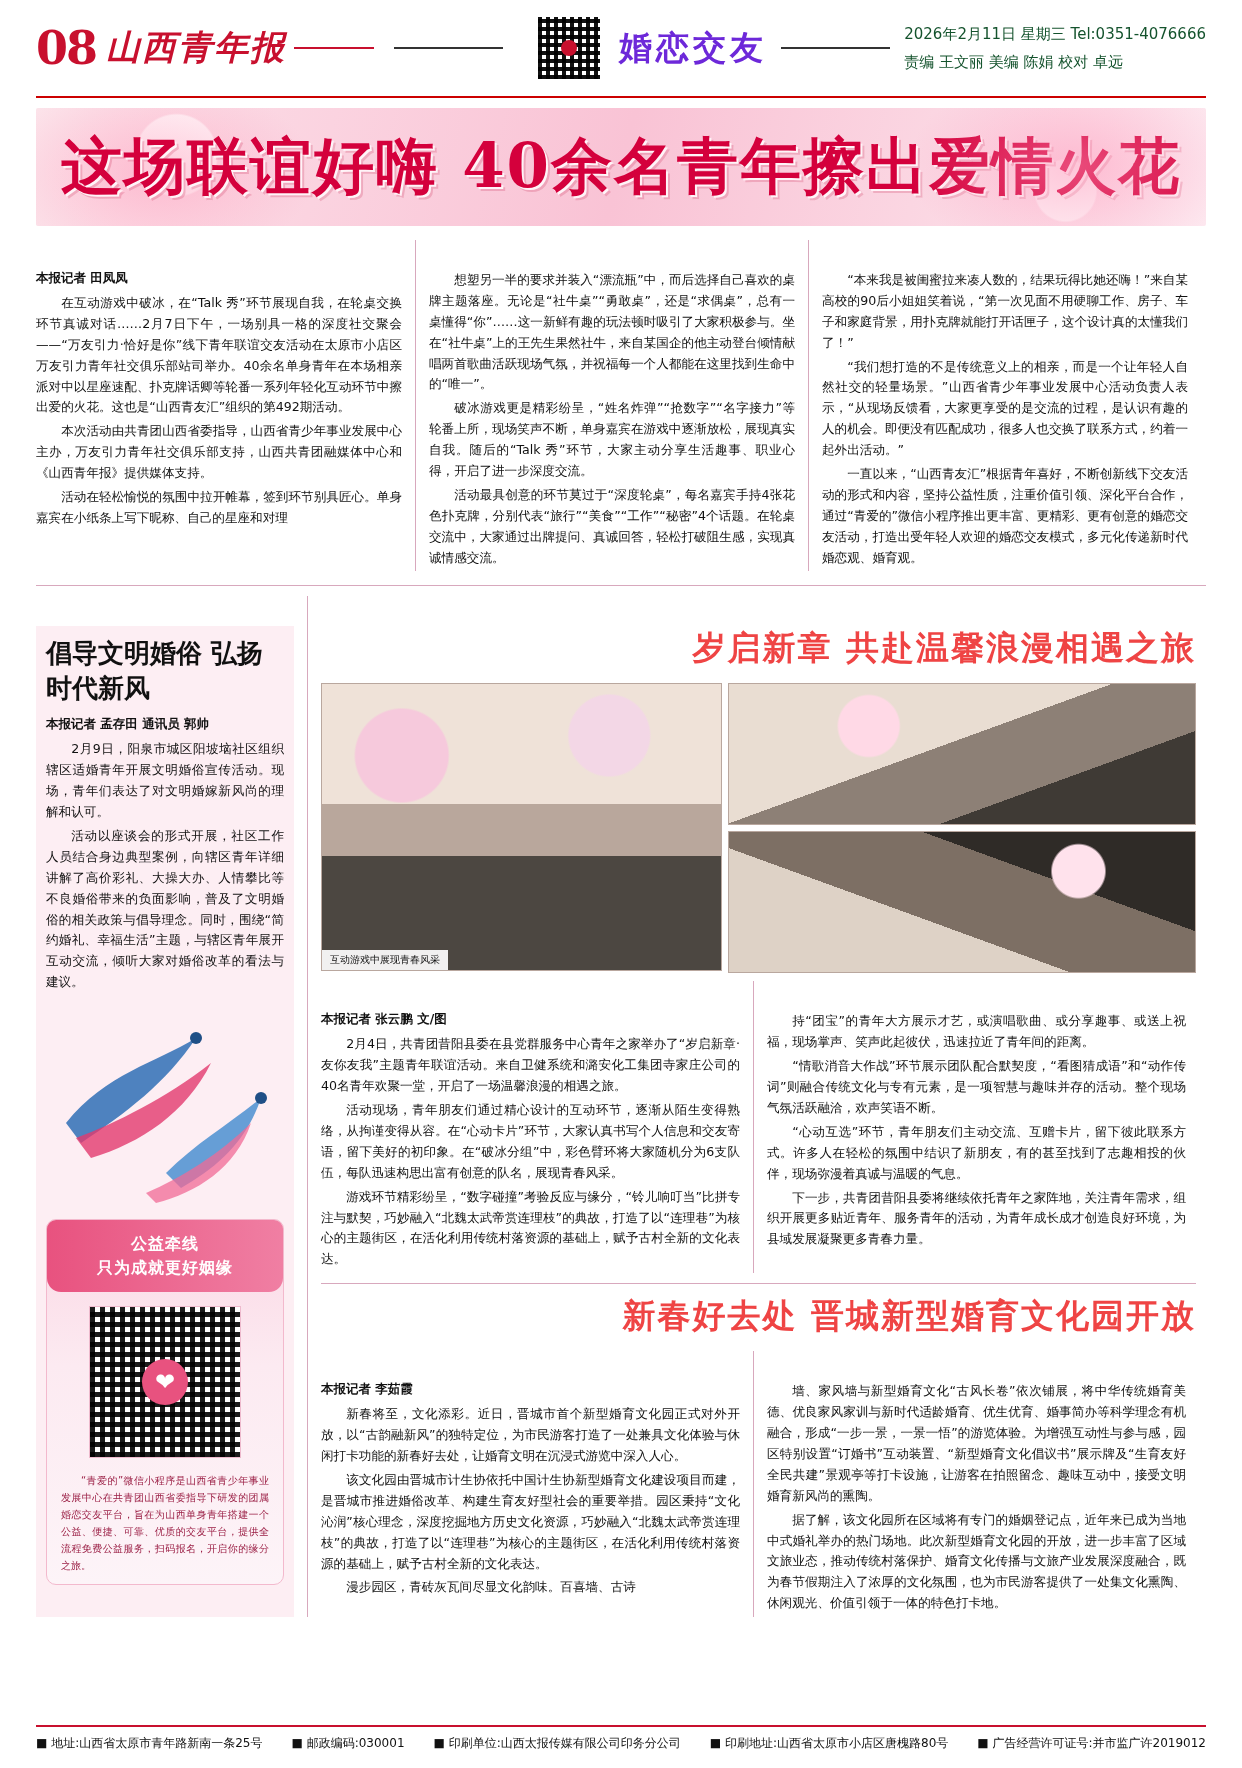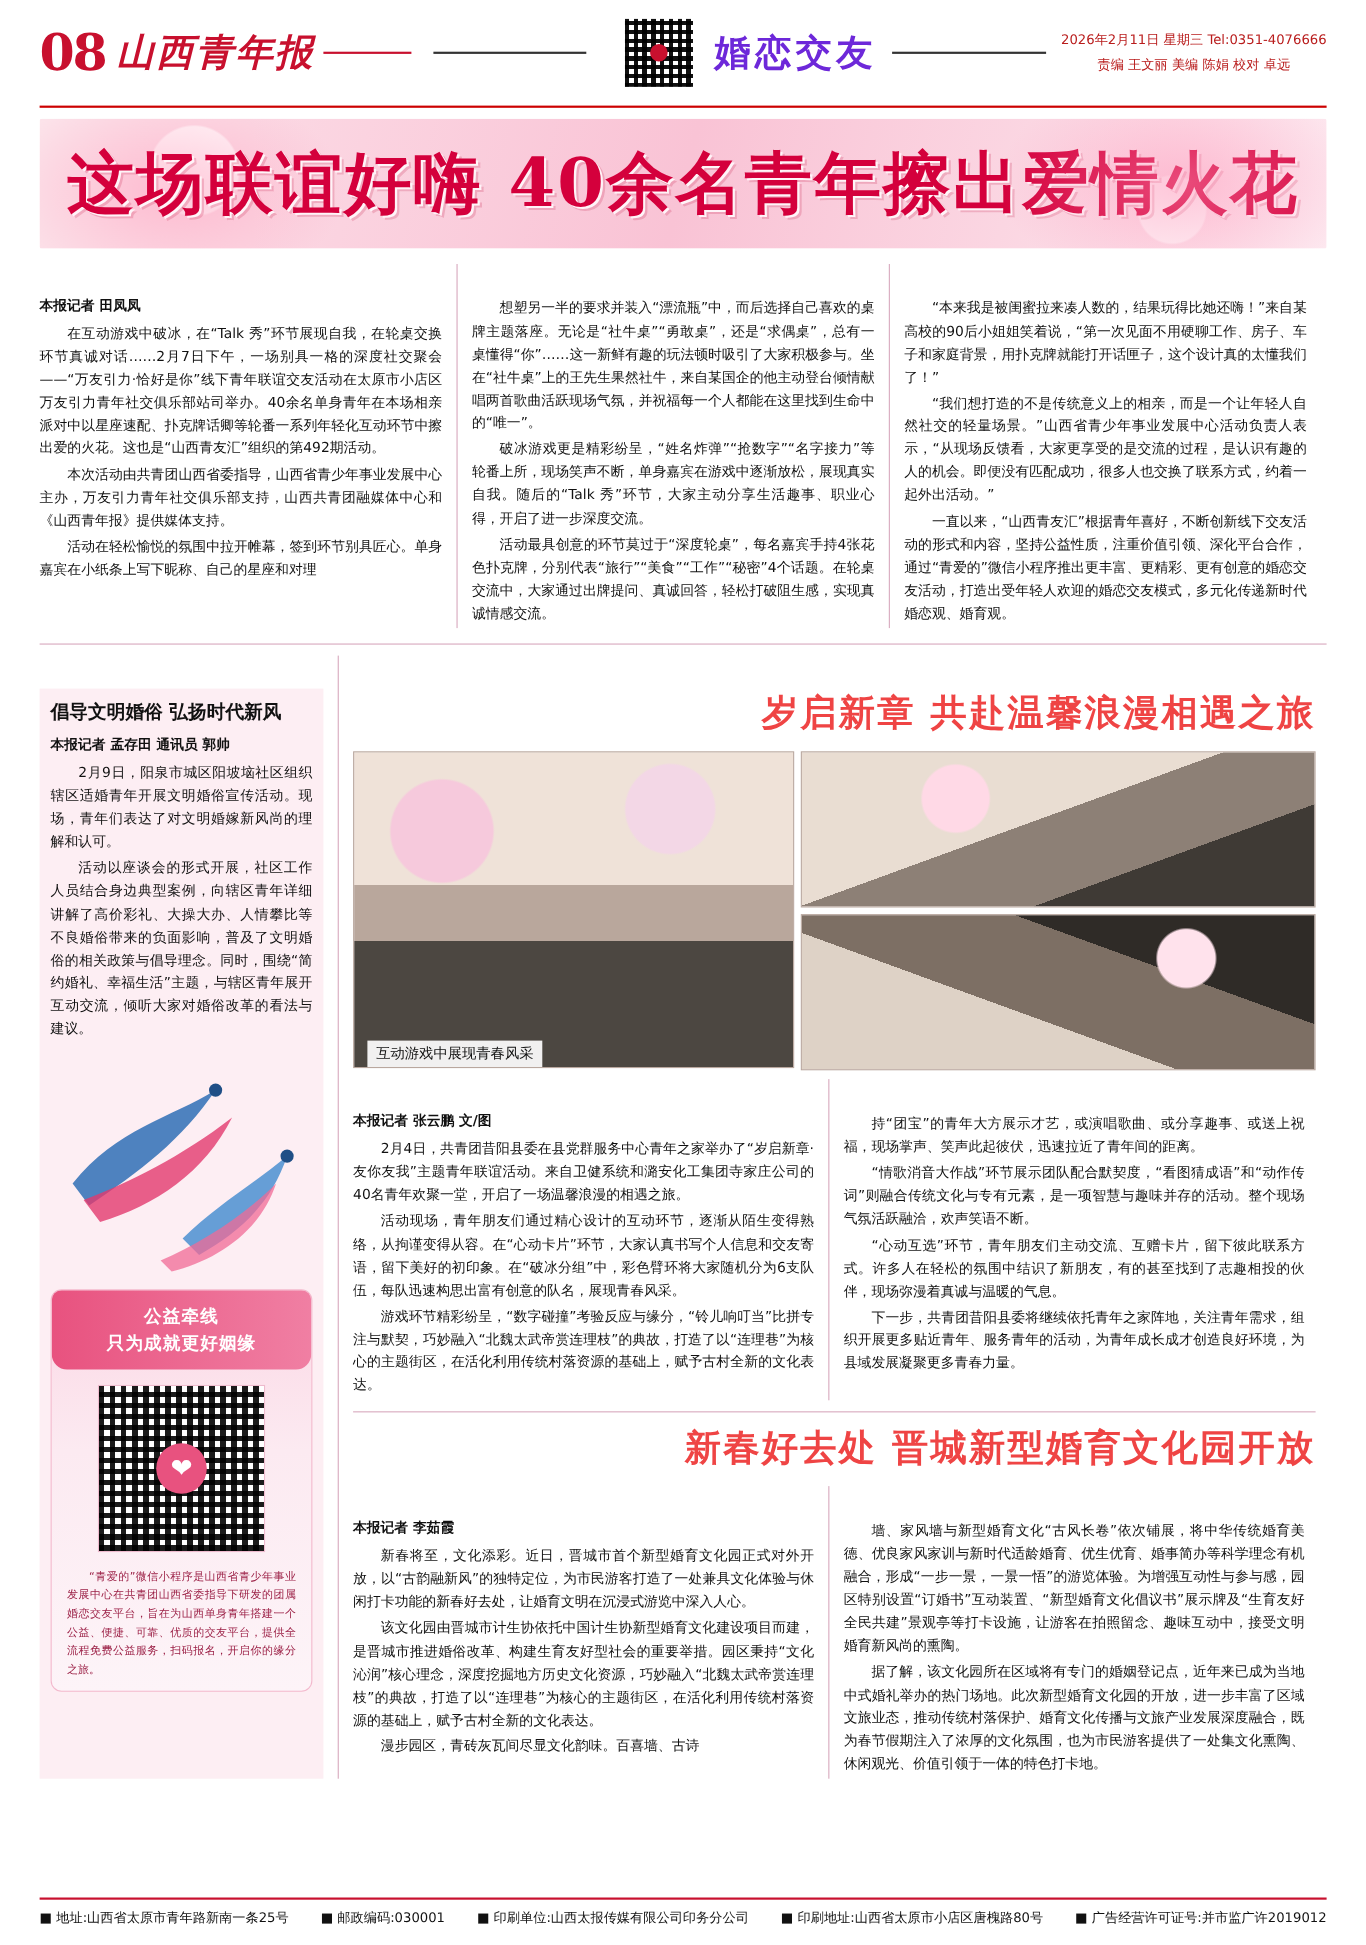--- a/index.html
+++ b/index.html
@@ -29,21 +29,21 @@
   .qr{width:62px;height:62px;background:
       repeating-linear-gradient(0deg,#111 0 4px,#fff 4px 8px),
       repeating-linear-gradient(90deg,#111 0 4px,rgba(255,255,255,0) 4px 8px);
     background-blend-mode:multiply;border:3px solid #fff;position:relative;margin-left:18px;}
   .qr:after{content:"";position:absolute;left:50%;top:50%;width:16px;height:16px;margin:-8px 0 0 -8px;background:#c8102e;border-radius:50%;}
   .section-title{
     font-family:"DejaVu Serif","Liberation Serif",serif;
     font-size:33px;font-weight:bold;color:#6d28d9;margin-left:16px;letter-spacing:4px;white-space:nowrap;
   }
   .rule-after-section{flex:1 1 auto;height:2px;background:#333;margin:0 14px;min-width:20px;}
-  .mast-right{text-align:center;font-size:12px;line-height:1.9;color:#b91c1c;white-space:nowrap;}
+  .mast-right{text-align:left;font-size:15px;line-height:1.9;color:#14532d;white-space:nowrap;}
 
   
   .banner{
     margin-top:10px;height:118px;position:relative;overflow:hidden;
     background:
       radial-gradient(circle at 12% 40%, rgba(255,255,255,.85) 0 40px, rgba(255,255,255,0) 42px),
       radial-gradient(circle at 88% 70%, rgba(255,255,255,.7) 0 30px, rgba(255,255,255,0) 32px),
       linear-gradient(105deg,#fce3ea 0%,#fbd3e0 25%,#f9c3d5 50%,#fbd6e2 75%,#fde9f0 100%);
     border-radius:2px;display:flex;align-items:center;justify-content:center;
   }
@@ -109,22 +109,22 @@
     position:absolute;left:50%;top:50%;transform:translate(-50%,-50%);
     width:46px;height:46px;border-radius:50%;background:#e8527f;
     display:flex;align-items:center;justify-content:center;color:#fff;font-size:24px;
   }
   .promo-text{font-size:10px;line-height:1.7;color:#9b1f45;padding:4px 14px 0;text-align:justify;text-indent:2em;}
 
   
   .photo-row{display:flex;gap:6px;margin-bottom:8px;}
   .ph{background:#c9b7ae;position:relative;overflow:hidden;border:1px solid #b9a79e;}
   .ph .cap{
-    position:absolute;left:12px;bottom:0;background:rgba(255,255,255,.92);
-    font-size:13px;padding:3px 8px;color:#111;white-space:nowrap;
+    position:absolute;left:0;bottom:0;background:rgba(255,255,255,.92);
+    font-size:10px;padding:3px 8px;color:#111;white-space:nowrap;
   }
   .p-main{flex:0 0 399px;height:286px;
     background:
       radial-gradient(circle at 20% 25%, #f6c9dc 0 46px, rgba(0,0,0,0) 48px),
       radial-gradient(circle at 72% 18%, #f3d7e6 0 40px, rgba(0,0,0,0) 42px),
       linear-gradient(180deg,#efe2d8 0 42%,#b9a79c 42% 60%,#4c4741 60% 100%);
   }
   .p-side{flex:1 1 auto;display:flex;flex-direction:column;gap:6px;}
   .p-tr{height:140px;background:
       radial-gradient(circle at 30% 30%,#ffd9e6 0 30px,rgba(0,0,0,0) 32px),
@@ -186,21 +186,21 @@
       <p class="t">“我们想打造的不是传统意义上的相亲，而是一个让年轻人自然社交的轻量场景。”山西省青少年事业发展中心活动负责人表示，“从现场反馈看，大家更享受的是交流的过程，是认识有趣的人的机会。即便没有匹配成功，很多人也交换了联系方式，约着一起外出活动。”</p>
       <p class="t">一直以来，“山西青友汇”根据青年喜好，不断创新线下交友活动的形式和内容，坚持公益性质，注重价值引领、深化平台合作，通过“青爱的”微信小程序推出更丰富、更精彩、更有创意的婚恋交友活动，打造出受年轻人欢迎的婚恋交友模式，多元化传递新时代婚恋观、婚育观。</p>
     </div>
   </div>
 
   <div class="hr-thin" style="margin-top:14px;"></div>
 
   <div class="body-wrap" style="margin-top:2px;">
 
     <div class="col left-col">
-      <h2 class="sub left" style="font-size:17px;letter-spacing:0;">倡导文明婚俗 弘扬时代新风</h2>
+      <h2 class="sub left" style="font-size:26px;letter-spacing:0;">倡导文明婚俗 弘扬时代新风</h2>
       <div class="byline">本报记者 孟存田 通讯员 郭帅</div>
       <p class="t">2月9日，阳泉市城区阳坡垴社区组织辖区适婚青年开展文明婚俗宣传活动。现场，青年们表达了对文明婚嫁新风尚的理解和认可。</p>
       <p class="t">活动以座谈会的形式开展，社区工作人员结合身边典型案例，向辖区青年详细讲解了高价彩礼、大操大办、人情攀比等不良婚俗带来的负面影响，普及了文明婚俗的相关政策与倡导理念。同时，围绕“简约婚礼、幸福生活”主题，与辖区青年展开互动交流，倾听大家对婚俗改革的看法与建议。</p>
 
       <div class="bird-art">
         <svg width="236" height="205" viewBox="0 0 236 205">
           <path d="M20 120 C60 70, 110 60, 150 35 C120 80, 80 110, 35 140 Z" fill="#2f6fb5" opacity=".85"></path>
           <path d="M30 135 C70 120, 120 95, 165 60 C140 110, 95 140, 45 155 Z" fill="#e23a6e" opacity=".8"></path>
           <path d="M120 170 C150 140, 185 120, 215 95 C200 140, 170 165, 135 185 Z" fill="#4b8fd0" opacity=".85"></path>
           <path d="M100 190 C135 175, 175 150, 205 120 C190 165, 150 190, 110 200 Z" fill="#f06a95" opacity=".75"></path>

